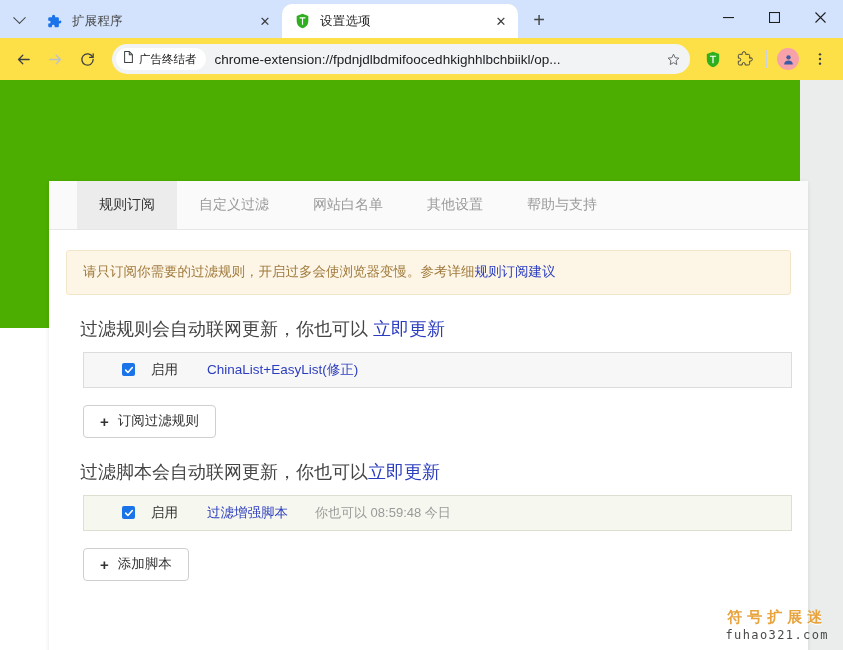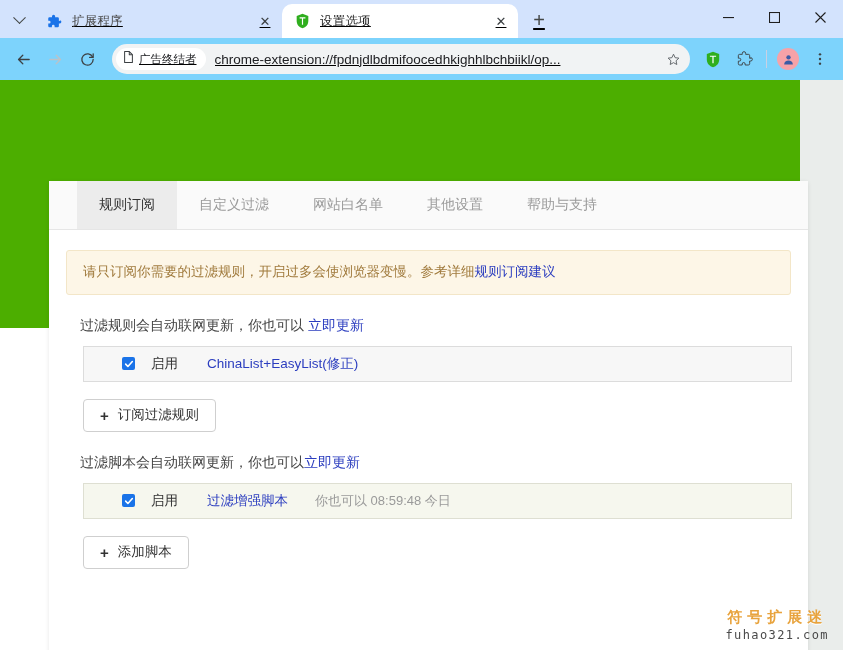--- a/index.html
+++ b/index.html
@@ -4,21 +4,21 @@
 <style>
   * { box-sizing: border-box; margin: 0; padding: 0; }
   html, body {
     width: 843px; height: 650px;
     font-family: "Liberation Sans", "DejaVu Sans", sans-serif;
     overflow: hidden;
     background: #ffffff;
   }
 
   
-  .browser { width: 843px; height: 650px; position: relative; text-decoration: underline; }
+  .browser { width: 843px; height: 650px; position: relative; }
 
   .tabstrip {
     height: 38px; background: #d3e3fd;
     display: flex; align-items: flex-end; padding-left: 4px;
     position: relative;
   }
   .tabsearch {
     width: 30px; height: 28px; margin-bottom: 4px;
     display: flex; align-items: center; justify-content: center;
     border-radius: 14px; cursor: pointer; flex: 0 0 auto;
@@ -51,21 +51,21 @@
   }
 
   .wincontrols { margin-left: auto; display: flex; height: 38px; align-items: flex-start; }
   .wc {
     width: 46px; height: 34px; display: flex; align-items: center; justify-content: center;
     cursor: pointer; color: #1f1f1f;
   }
 
   
   .toolbar {
-    height: 42px; background: #7dd3fc; display: flex; align-items: center;
+    height: 42px; background: #fde047; display: flex; align-items: center;
     padding: 0 8px; gap: 2px;
   }
   .navbtn {
     width: 30px; height: 30px; border-radius: 50%;
     display: flex; align-items: center; justify-content: center;
     cursor: pointer; color: #3c4043; font-size: 16px; flex: 0 0 auto;
   }
   .navbtn.disabled { color: #bdc1c6; }
 
   .omnibox {
@@ -119,21 +119,21 @@
   .cardbody { padding: 20px 17px 0 17px; }
 
   .notice {
     background: #fdf6e7; border: 1px solid #f3e6c8; border-radius: 3px;
     padding: 12px 16px; font-size: 13.5px; color: #a07a3c; line-height: 1.4;
     margin: 0 0 0 0;
   }
   .notice a { color: #2b3dbf; text-decoration: none; }
 
   .sectext {
-    font-size: 14px; color: #444444; margin: 22px 0 0 14px;
+    font-size: 18px; color: #444444; margin: 22px 0 0 14px;
   }
   .sectext a { color: #2b3dbf; text-decoration: none; }
 
   .item {
     margin: 11px 0 0 17px; width: 709px; height: 36px;
     border: 1px solid #dcdcdc; background: #f7f7f7;
     display: flex; align-items: center; padding-left: 38px; gap: 9px;
   }
   .item.script { background: #f6f7ee; border-color: #dedfd2; }
   .chk {

